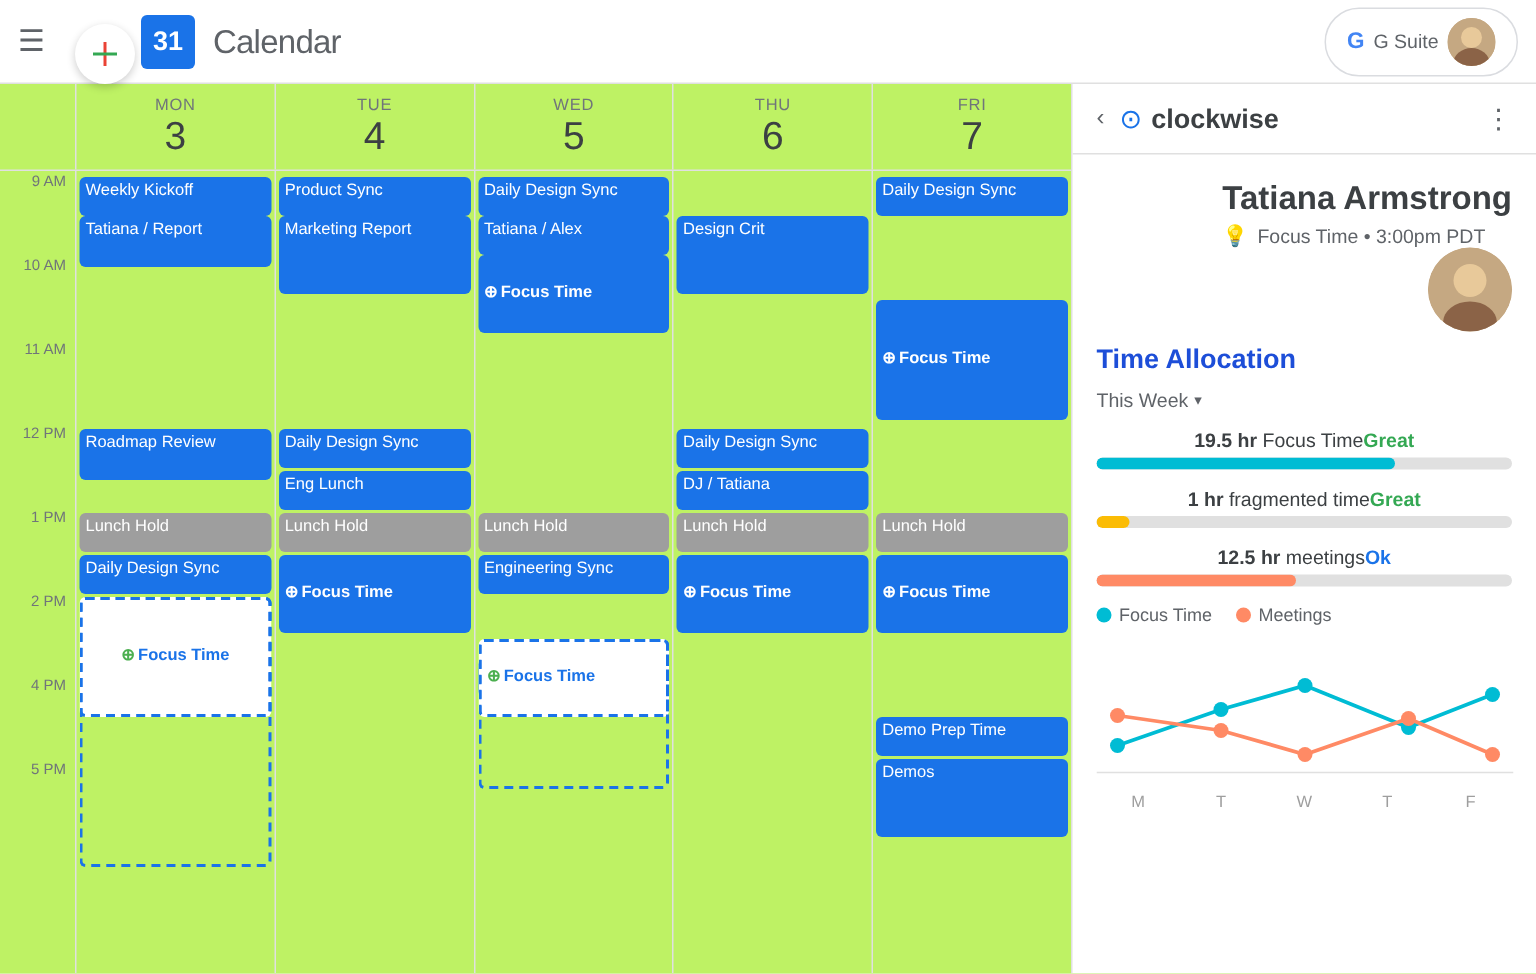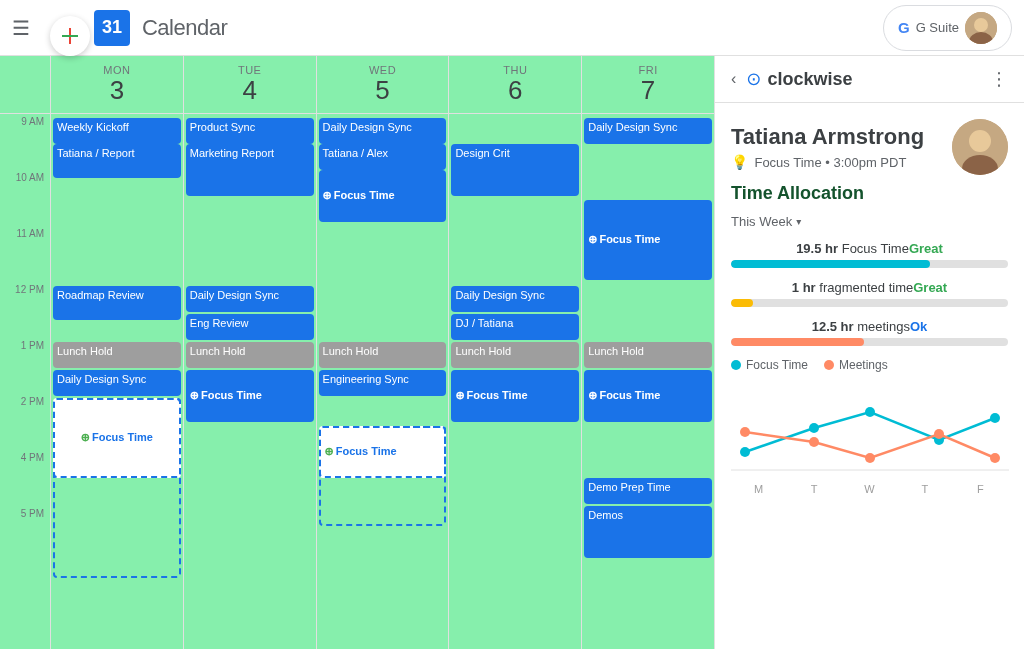--- a/index.html
+++ b/index.html
@@ -27,21 +27,21 @@
     .avatar-circle {
       width: 32px; height: 32px; border-radius: 50%; background: #c5a882;
       overflow: hidden; display: flex; align-items: center; justify-content: center;
     }
     .avatar-circle svg { width: 32px; height: 32px; }
 
     
     .main-layout { display: flex; flex: 1; overflow: hidden; }
 
     
-    .calendar-section { flex: 1; display: flex; flex-direction: column; background: #86efac; overflow: hidden; }
+    .calendar-section { flex: 1; display: flex; flex-direction: column; background: #bef264; overflow: hidden; }
 
     
     .cal-header { display: flex; border-bottom: 1px solid #e0e0e0; flex-shrink: 0; }
     .time-gutter-header { width: 50px; flex-shrink: 0; }
     .day-columns-header { display: flex; flex: 1; }
     .day-header { flex: 1; text-align: center; padding: 8px 0; border-left: 1px solid #e0e0e0; }
     .day-name { font-size: 11px; color: #70757a; font-weight: 500; letter-spacing: 0.5px; text-transform: uppercase; }
     .day-num { font-size: 26px; color: #3c4043; font-weight: 300; line-height: 1.1; }
 
     
@@ -80,33 +80,33 @@
       display: flex; align-items: center; justify-content: space-between;
       padding: 12px 16px; border-bottom: 1px solid #e0e0e0; flex-shrink: 0;
     }
     .sidebar-header-left { display: flex; align-items: center; gap: 10px; }
     .back-arrow { color: #5f6368; font-size: 16px; cursor: pointer; }
     .clockwise-logo { display: flex; align-items: center; gap: 6px; }
     .clockwise-text { font-size: 18px; font-weight: 600; color: #3c4043; }
     .more-dots { color: #5f6368; font-size: 18px; cursor: pointer; }
 
     
-    .user-info { display: flex; align-items: center; justify-content: space-between; padding: 16px 16px 8px; }
+    .user-info { display: flex; align-items: flex-end; justify-content: space-between; padding: 16px 16px 8px; flex-direction: column; }
     .user-details { }
     .user-name { font-size: 22px; font-weight: 700; color: #3c4043; }
     .user-status { display: flex; align-items: center; gap: 6px; font-size: 13px; color: #5f6368; margin-top: 4px; }
     .bulb-icon { font-size: 14px; }
     .user-avatar {
       width: 56px; height: 56px; border-radius: 50%; background: #c5a882;
       overflow: hidden; display: flex; align-items: center; justify-content: center; flex-shrink: 0;
     }
 
     
     .time-allocation { padding: 0 16px 16px; }
-    .section-title { font-size: 18px; font-weight: 700; color: #14532d; margin-bottom: 8px; }
+    .section-title { font-size: 18px; font-weight: 700; color: #1d4ed8; margin-bottom: 8px; }
     .week-selector {
       display: inline-flex; align-items: center; gap: 4px; margin-bottom: 12px;
       cursor: pointer; font-size: 13px; color: #5f6368;
     }
     .dropdown-arrow { font-size: 10px; }
 
     
     .stat-row { margin-bottom: 12px; }
     .stat-header { display: flex; justify-content: center; align-items: baseline; margin-bottom: 4px; }
     .stat-label { font-size: 13px; color: #3c4043; }
@@ -231,21 +231,21 @@
           </div>
 
           <div style="position:absolute;top:284px;left:2px;right:2px;height:180px;border:2px dashed #1a73e8;border-radius:4px;pointer-events:none;"></div>
         </div>
 
         <div class="day-col" style="position:relative;">
           <div style="height:504px;"></div>
           <div class="event event-blue" style="top:4px;height:26px;">Product Sync</div>
           <div class="event event-blue" style="top:30px;height:52px;">Marketing Report</div>
           <div class="event event-blue" style="top:172px;height:26px;">Daily Design Sync</div>
-          <div class="event event-blue" style="top:200px;height:26px;">Eng Review</div>
+          <div class="event event-blue" style="top:200px;height:26px;">Eng Lunch</div>
           <div class="event event-gray" style="top:228px;height:26px;">Lunch Hold</div>
           <div class="event event-focus-solid" style="top:256px;height:52px;display:flex;align-items:center;">
             <span class="focus-plus-white">⊕</span> Focus Time
           </div>
         </div>
 
         <div class="day-col" style="position:relative;">
           <div style="height:504px;"></div>
           <div class="event event-blue" style="top:4px;height:26px;">Daily Design Sync</div>
           <div class="event event-blue" style="top:30px;height:26px;">Tatiana / Alex</div>

